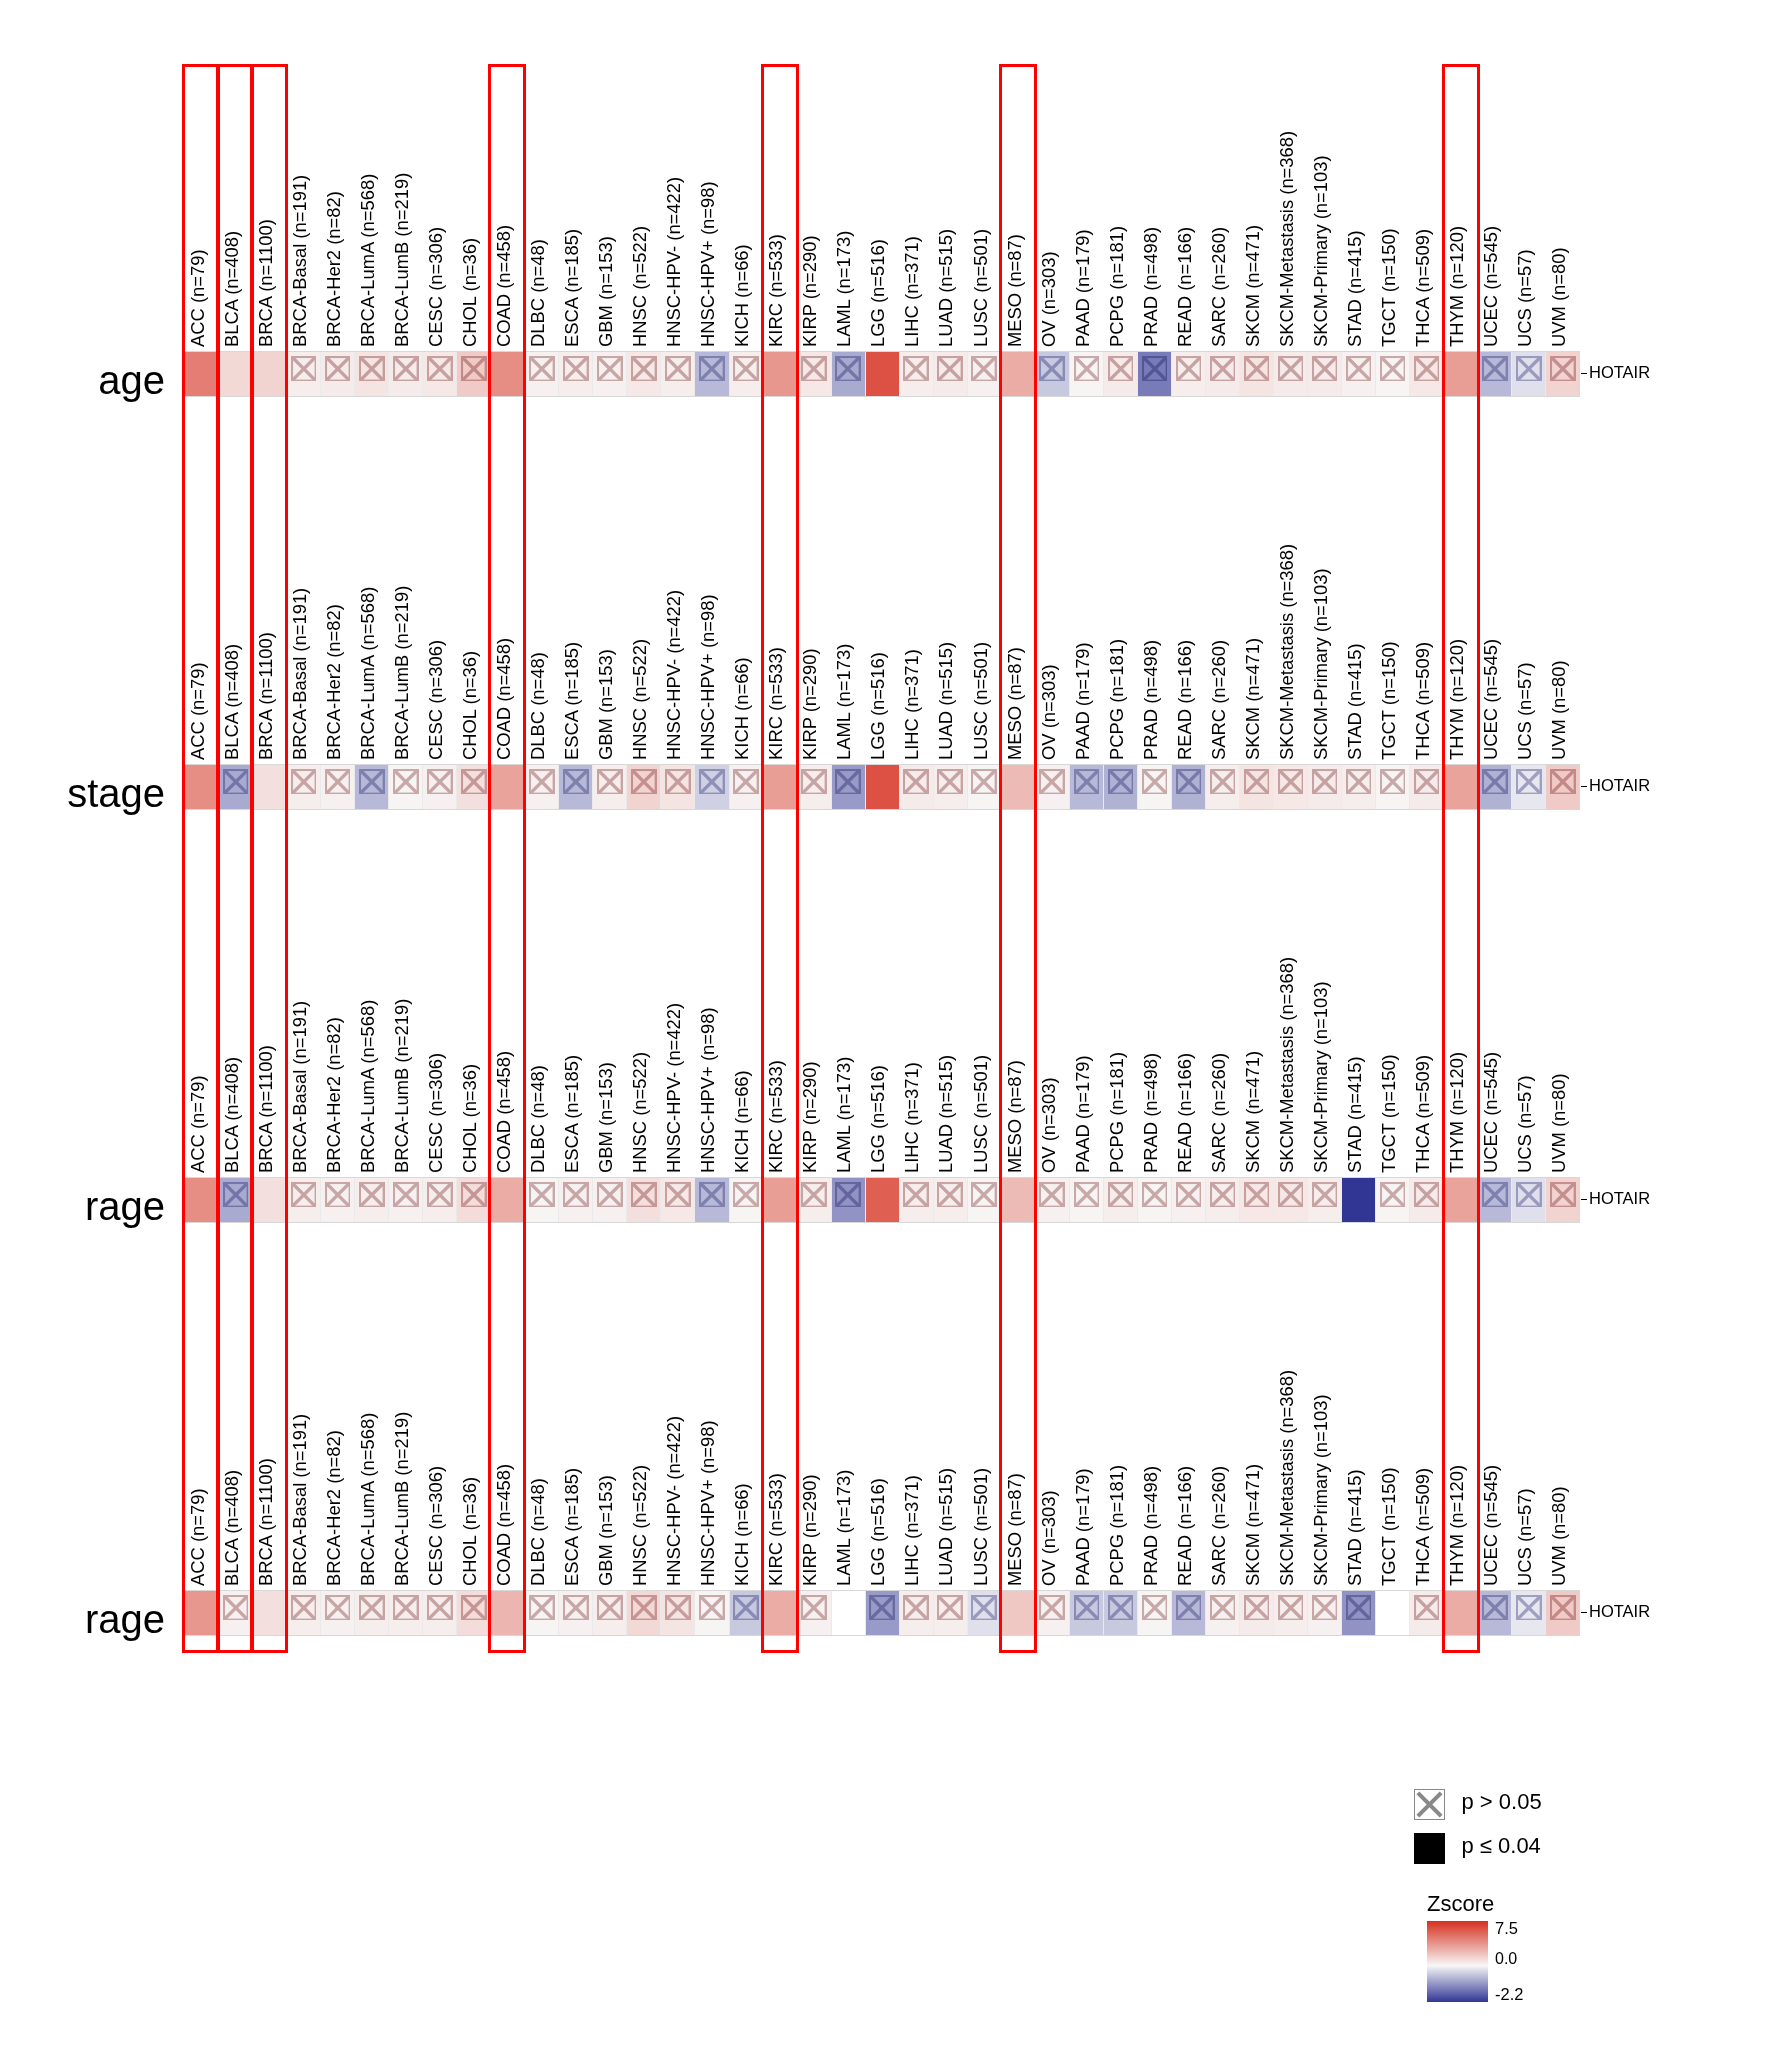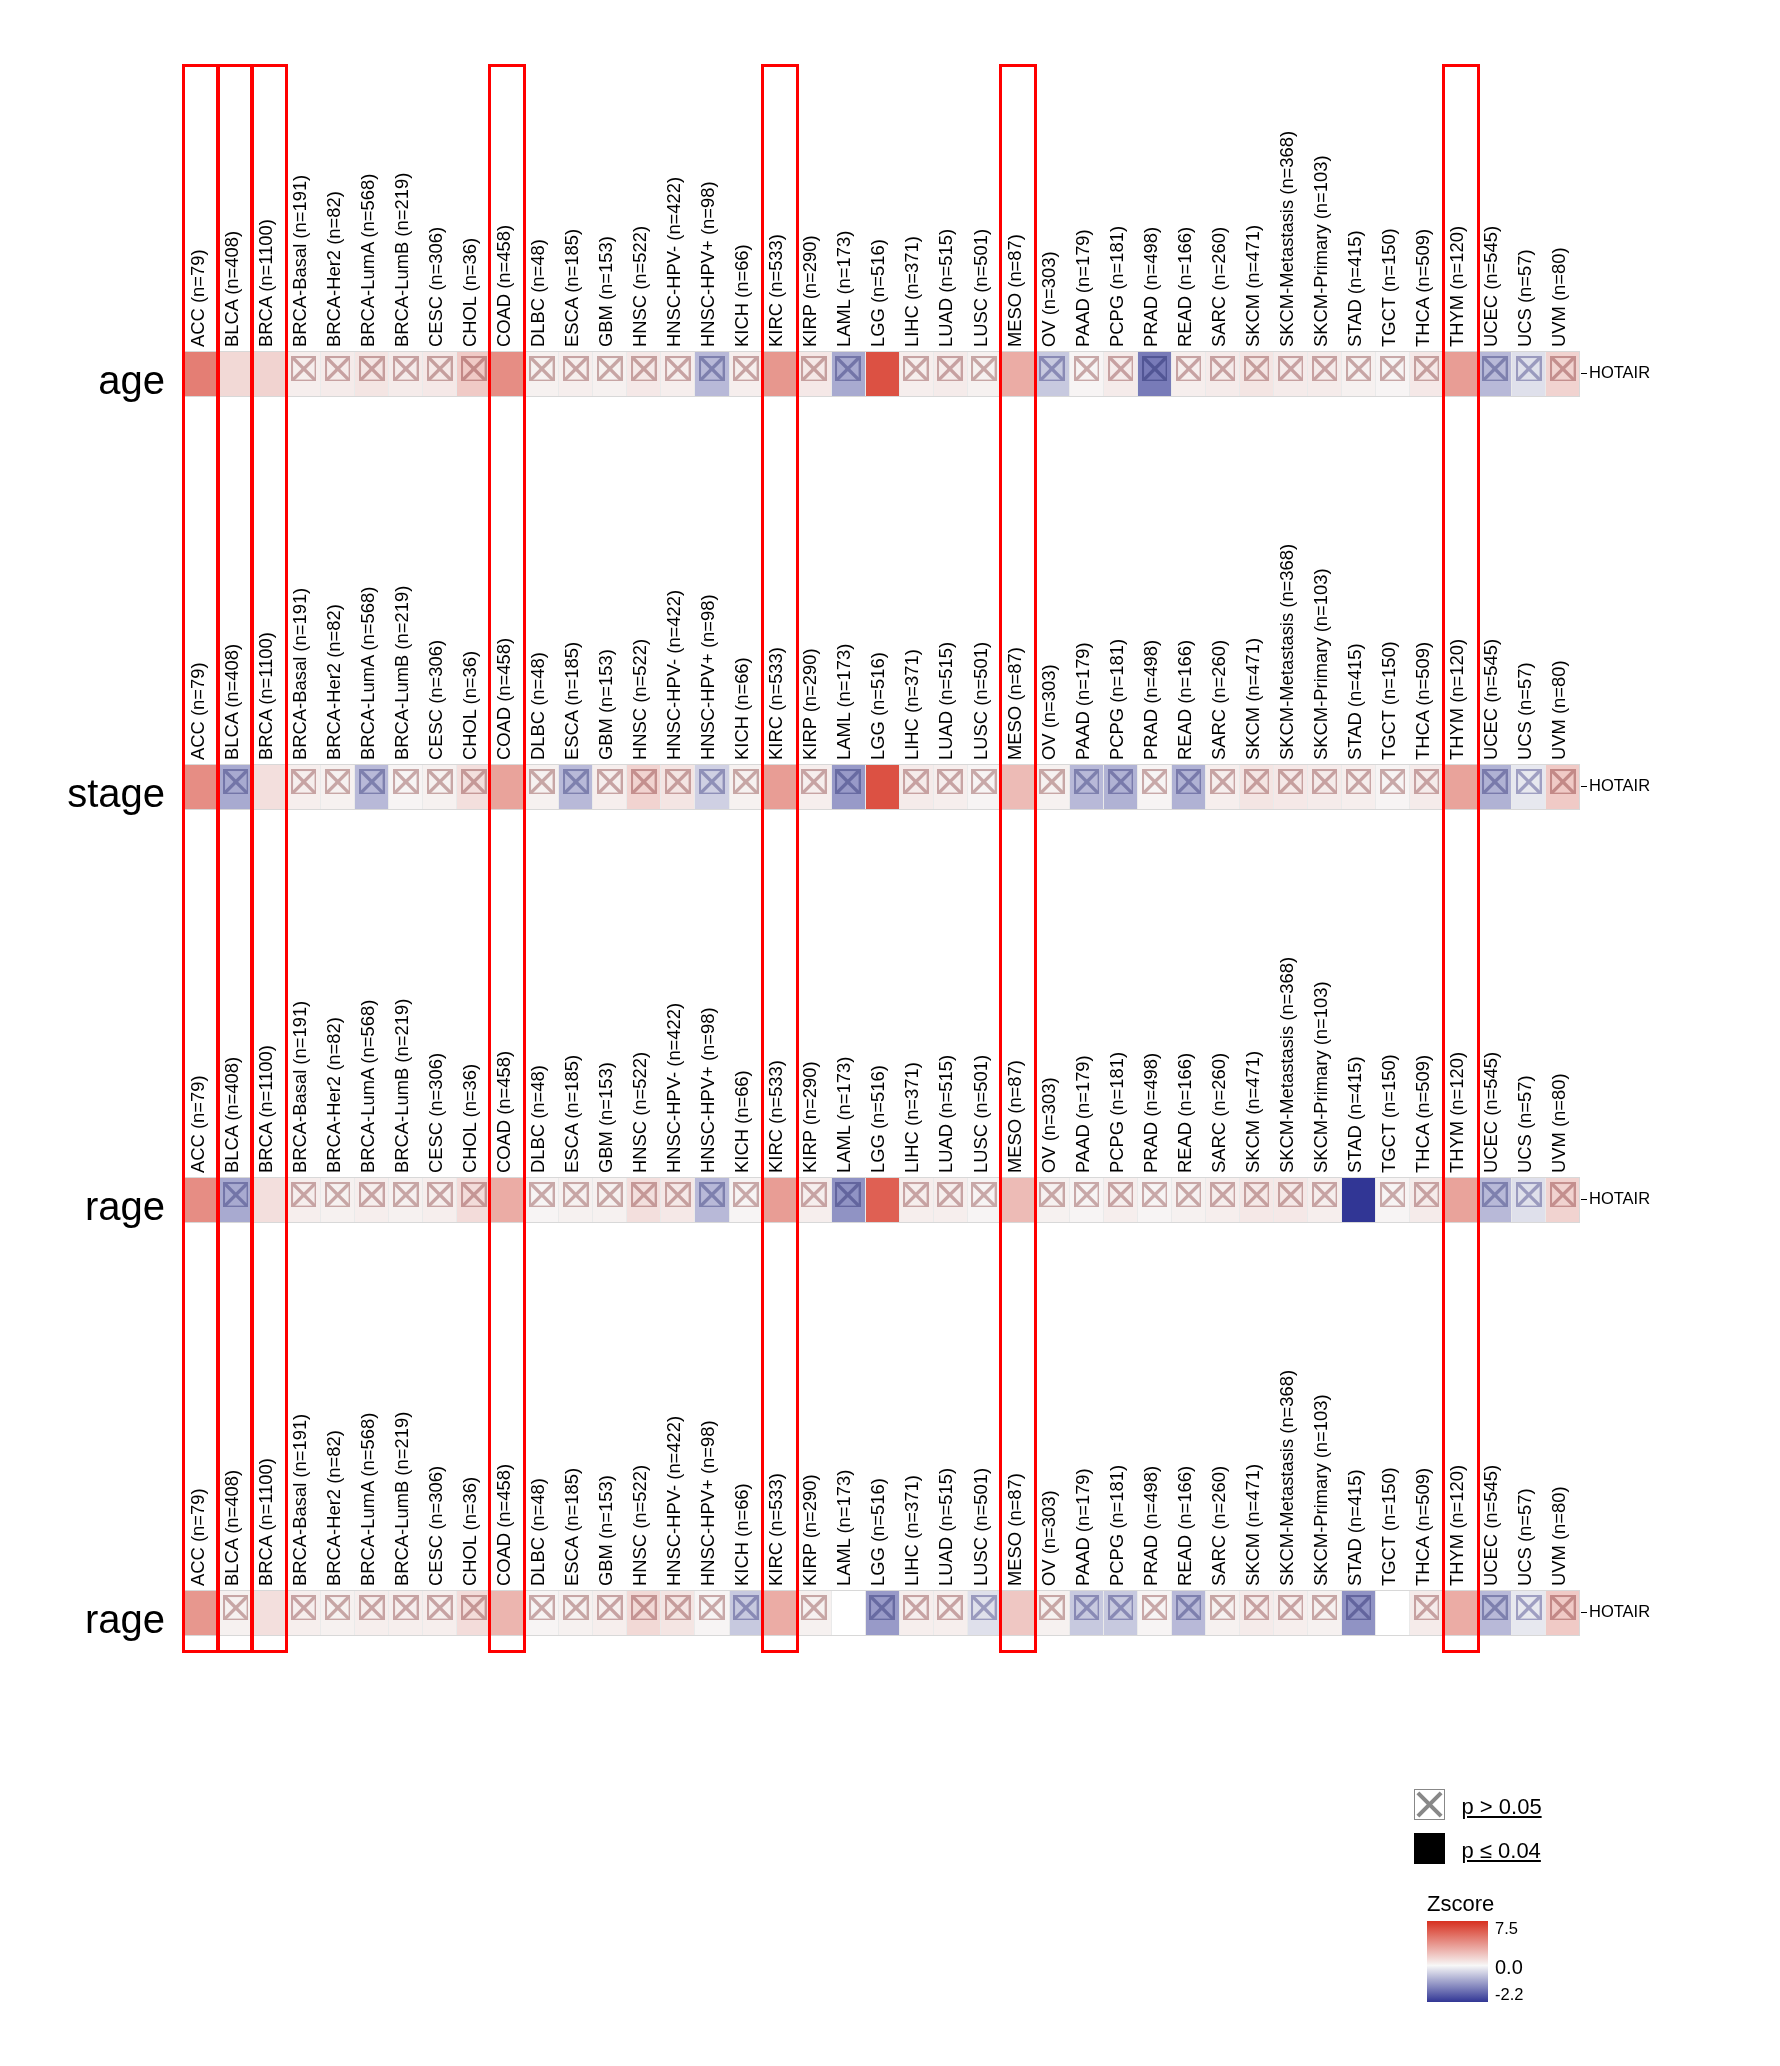--- a/index.html
+++ b/index.html
@@ -93,23 +93,22 @@
     pointer-events: none;
   }
   .legend-area {
     position: absolute;
     right: 73px;
     bottom: 64px;
     width: 294px;
   }
   .legend-row {
     display: flex;
-    align-items: flex-end;
+    align-items: flex-start;
     margin-bottom: 13px;
-    text-decoration: underline;
   }
   .legend-swatch {
     width: 31px;
     height: 31px;
     margin-right: 16.5px;
     position: relative;
     box-sizing: border-box;
   }
   .legend-text {
     font-size: 22px;
@@ -133,22 +132,22 @@
   }
   .zscore-tick-top {
     position: absolute;
     left: 68px;
     top: -1.8px;
     font-size: 16.5px;
   }
   .zscore-tick-mid {
     position: absolute;
     left: 68px;
-    top: 35px;
-    font-size: 20px;
+    top: 29px;
+    font-size: 16px;
   }
   .zscore-tick-bot {
     position: absolute;
     left: 68px;
     bottom: -1.8px;
     font-size: 16.5px;
   }
 </style>
 </head>
 <body>

